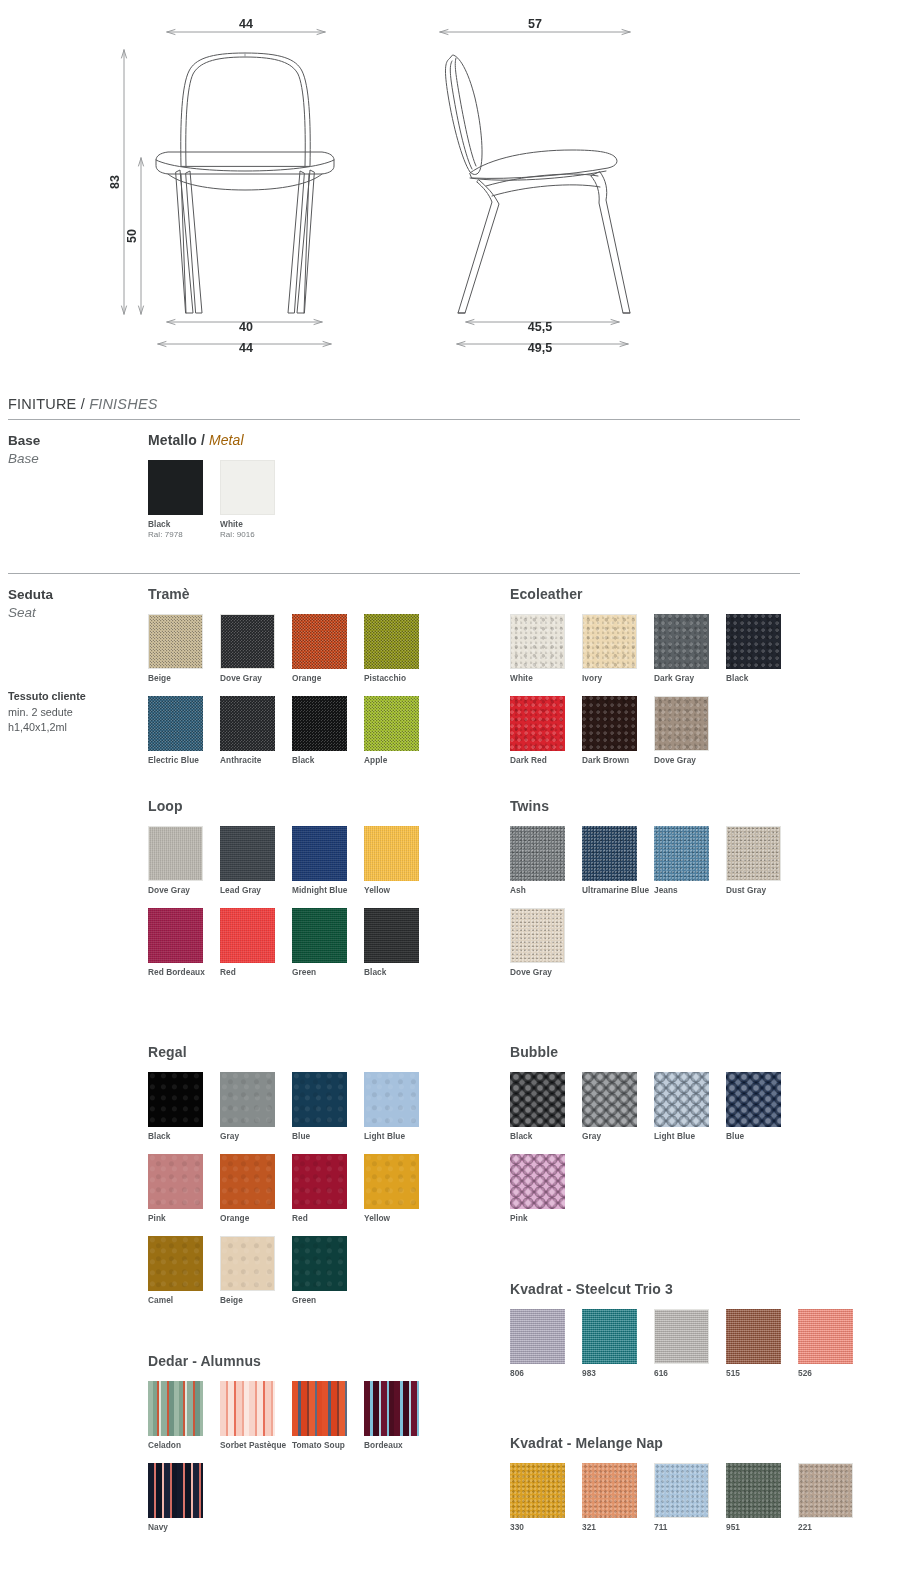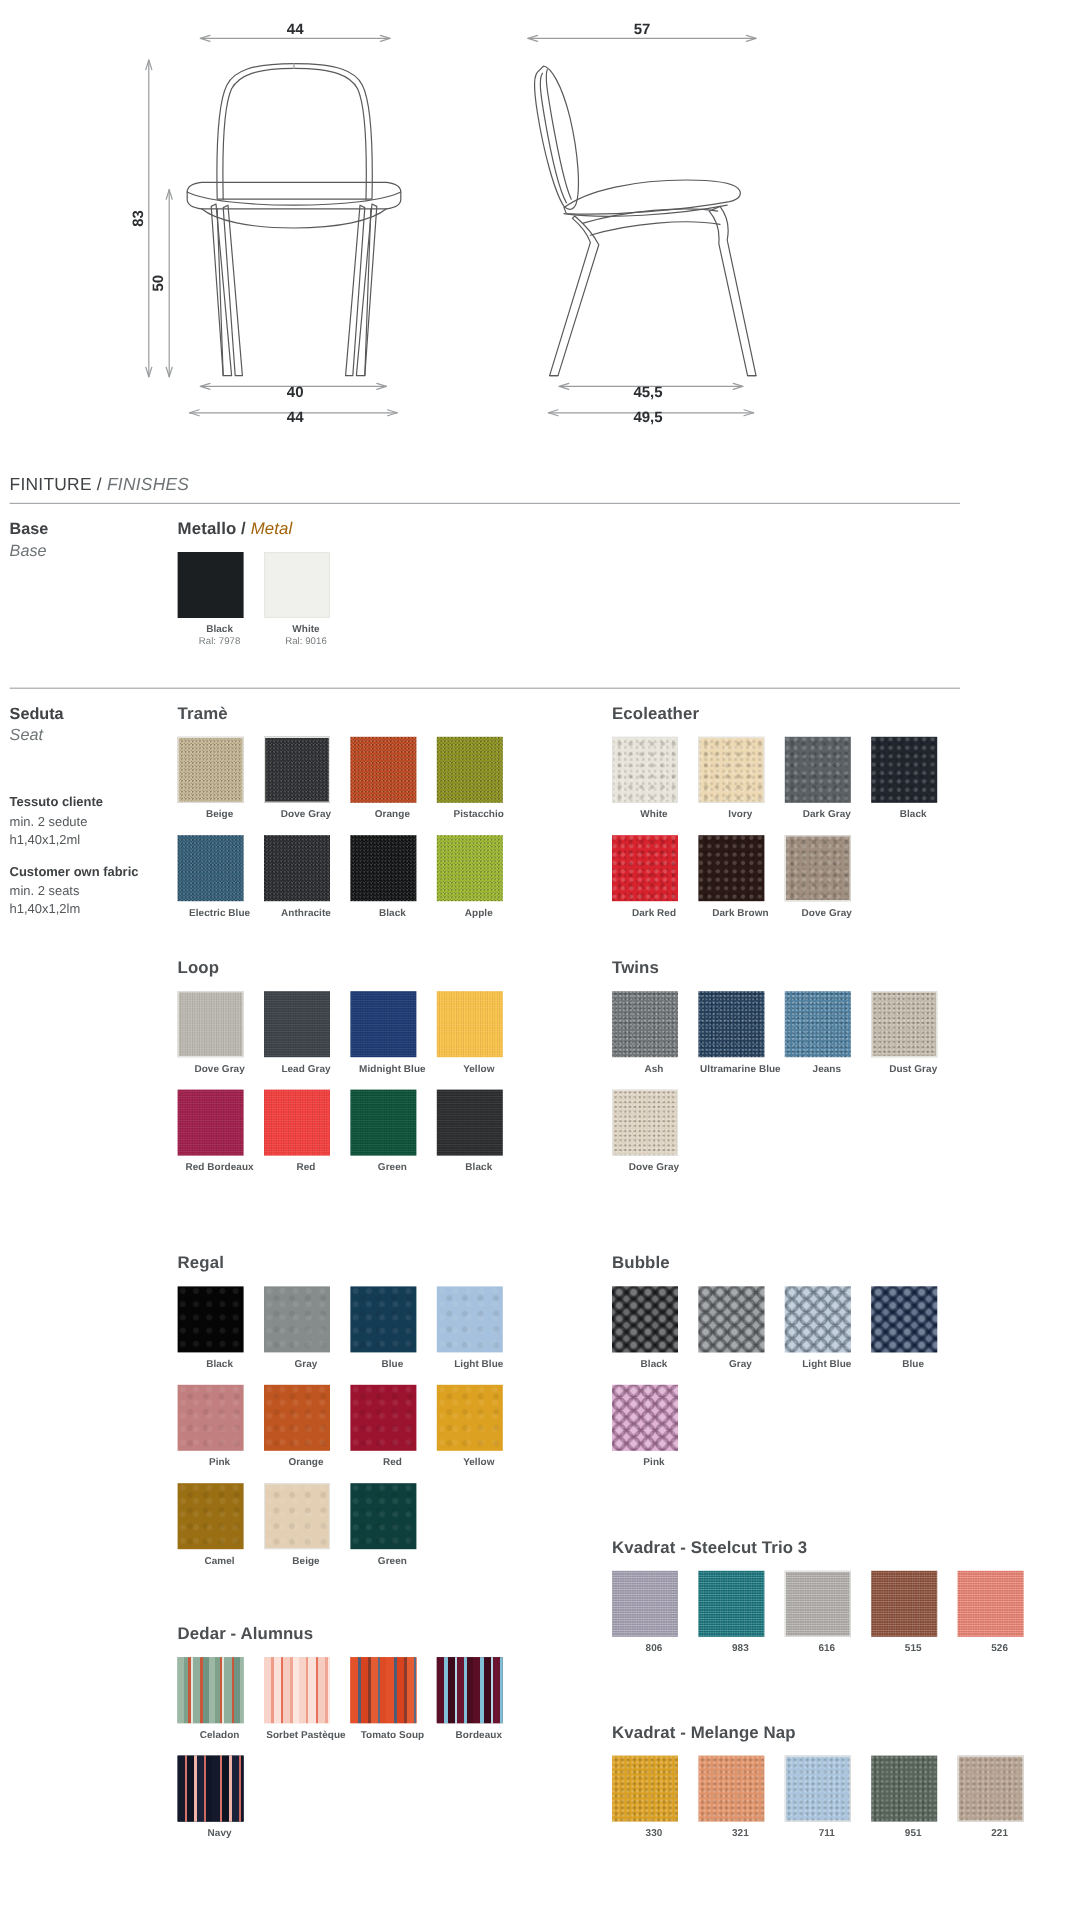--- a/index.html
+++ b/index.html
@@ -32,33 +32,33 @@
   }
   #rule-1 { top:419px; }
   #rule-2 { top:573px; }
 
   
   .rowlabel { position:absolute; left:8px; width:130px; }
   .rowlabel .it { font-weight:700; font-size:13.5px; color:#3f4244; line-height:1.35; }
   .rowlabel .en { font-style:italic; font-size:13.5px; color:#6e7376; line-height:1.35; }
 
   .notes { position:absolute; left:8px; width:132px; font-size:10.8px; color:#55595c; line-height:1.45; }
-  .notes .strong { font-weight:700; color:#3f4244; display:block; }
+  .notes .strong { font-weight:700; color:#3f4244; display:block;margin-top:27px; }
   .notes .blk { margin-bottom:11px; }
 
   
   .family { position:absolute; }
   .family > .fam-title {
     font-weight:700; font-size:14px; color:#4b4f52; margin:0 0 12px 0;
     letter-spacing:.1px; white-space:nowrap;
   }
   .fam-title.metallo .it { font-weight:700; color:#3f4244; }
   .fam-title.metallo .en { font-weight:400; font-style:italic; color:#a16207; }
 
-  .swatch-grid { display:flex; flex-wrap:wrap;text-align:center; }
+  .swatch-grid { display:flex; flex-wrap:wrap; }
   .swatch-cell { width:72px; margin-bottom:12px; }
   .chip {
     width:55px; height:55px; display:block;
     background-color:#ccc;
     background-repeat: repeat;
   }
   .cap {
     font-size:8.3px; font-weight:700; color:#55595c;
     margin-top:4px; line-height:1.3; width:70px; letter-spacing:.05px;
   }
@@ -189,25 +189,20 @@
 <div class="rowlabel" style="top:586px;">
   <div class="it">Seduta</div>
   <div class="en">Seat</div>
 </div>
 <div class="notes" id="seat-notes" style="top:662px;">
     <div class="blk">
       <span class="strong">Tessuto cliente</span>
       <div>min. 2 sedute</div>
       <div>h1,40x1,2ml</div>
     </div>
-    <div class="blk">
-      <span class="strong">Customer own fabric</span>
-      <div>min. 2 seats</div>
-      <div>h1,40x1,2lm</div>
-    </div>
   </div>
 
 <div class="family" id="fam-0" style="left:148px; top:586px; width:300px;">
     <div class="fam-title">Tramè</div>
     <div class="swatch-grid">
       <div class="swatch-cell">
         <span class="chip" title="Beige" style="background-color: rgb(197, 183, 149); background-image: repeating-linear-gradient(45deg, rgba(255, 255, 255, 0.2) 0px, rgba(255, 255, 255, 0.2) 1px, rgba(0, 0, 0, 0) 1px, rgba(0, 0, 0, 0) 3px), repeating-linear-gradient(-45deg, rgba(0, 0, 0, 0.3) 0px, rgba(0, 0, 0, 0.3) 1px, rgba(0, 0, 0, 0) 1px, rgba(0, 0, 0, 0) 3px); background-size: 3px 3px, 3px 3px; outline: rgb(227, 227, 224) solid 1px; outline-offset: -1px;"></span>
         <div class="cap">Beige</div>
       </div>
       <div class="swatch-cell">

